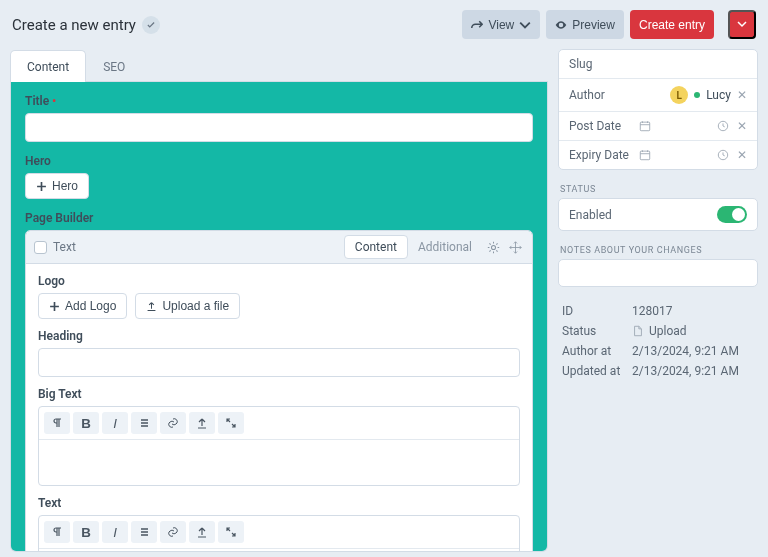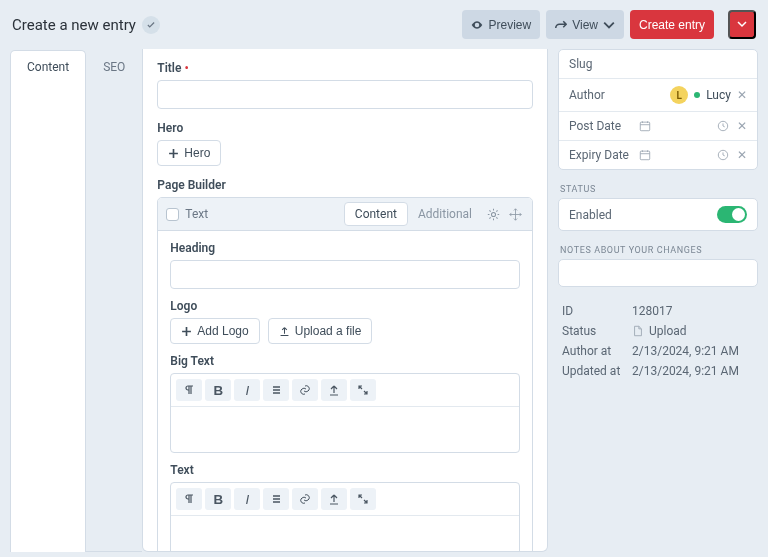--- a/index.html
+++ b/index.html
@@ -65,21 +65,21 @@
   .btn-group-split { display: flex; gap: 14px; }
   .container {
     display: flex;
     gap: 10px;
     padding: 0 10px 10px 10px;
     height: calc(100% - 44px);
   }
   .main {
     flex: 1;
     display: flex;
-    flex-direction: row;
+    flex-direction: column;
     min-width: 0;
   }
   .tabs {
     display: flex;
     border-bottom: 1px solid #d3dce6;
   }
   .tab {
     padding: 9px 16px 8px;
     font-size: 12px;
     color: #6b7785;
@@ -90,21 +90,21 @@
     position: relative;
     top: 1px;
   }
   .tab.active {
     background: #fff;
     color: #3f4d5a;
     border-color: #d3dce6;
   }
   .panel {
     flex: 1;
-    background: #ffffff;
+    background: #14b8a6;
     border: 1px solid #d3dce6;
     border-top: none;
     border-radius: 0 0 6px 6px;
     padding: 12px 14px;
     overflow-y: auto;
   }
   .field { margin-bottom: 12px; }
   .field-label {
     font-size: 12px;
     font-weight: 600;
@@ -302,32 +302,32 @@
     <h1>Create a new entry</h1>
     <span class="check-badge">
       <svg viewBox="0 0 16 16">
           <path d="M3 8l3 3 7-7" stroke="#6b7785" stroke-width="2" fill="none"></path>
         </svg>
     </span>
   </div>
   <div class="top-actions">
     <button class="btn">
       <svg viewBox="0 0 16 16">
-          <path d="M8 3C4 3 1 8 1 8s3 5 7 5 7-5 7-5-3-5-7-5zm0 8a3 3 0 110-6 3 3 0 010 6z" fill="currentColor"></path>
-        </svg>
-      <span>Preview</span>
-    </button>
-    <button class="btn">
-      <svg viewBox="0 0 16 16">
           <path d="M11 3l4 4-4 4M15 7H6a5 5 0 00-5 5" stroke="currentColor" stroke-width="2" fill="none"></path>
         </svg>
       <span>View</span>
       <svg viewBox="0 0 10 10">
           <path d="M1 3l4 4 4-4" stroke="currentColor" stroke-width="1.5" fill="none"></path>
         </svg>
+    </button>
+    <button class="btn">
+      <svg viewBox="0 0 16 16">
+          <path d="M8 3C4 3 1 8 1 8s3 5 7 5 7-5 7-5-3-5-7-5zm0 8a3 3 0 110-6 3 3 0 010 6z" fill="currentColor"></path>
+        </svg>
+      <span>Preview</span>
     </button>
     <div class="btn-group-split">
       <button class="btn btn-primary">Create entry</button>
       <button class="btn-primary-caret">
         <svg viewBox="0 0 10 10" width="10" height="10">
             <path d="M1 3l4 4 4-4" stroke="#fff" stroke-width="1.5" fill="none"></path>
           </svg>
       </button>
     </div>
   </div>
@@ -373,41 +373,41 @@
             </span>
             <span class="mh-icon">
               <svg viewBox="0 0 16 16">
                   <path d="M8 1l2 2M8 1L6 3M8 15l2-2M8 15l-2-2M1 8l2-2M1 8l2 2M15 8l-2-2M15 8l-2 2M8 1v14M1 8h14" stroke="currentColor" stroke-width="1" fill="none"></path>
                 </svg>
             </span>
           </div>
         </div>
         <div class="matrix-body">
           <div class="sub-field">
-            <div class="sub-label">Heading</div>
-            <input class="text-input" style="">
-          </div>
-          <div class="sub-field">
             <div class="sub-label">Logo</div>
             <div class="btn-row">
               <button class="btn-light">
                 <svg viewBox="0 0 10 10">
                     <path d="M5 1v8M1 5h8" stroke="currentColor" stroke-width="1.5"></path>
                   </svg>
                 <span>Add Logo</span>
               </button>
               <button class="btn-light">
                 <svg viewBox="0 0 14 14">
                     <path d="M7 10V2M7 2L4 5M7 2l3 3M2 12h10" stroke="currentColor" stroke-width="1.3" fill="none"></path>
                   </svg>
                 <span>Upload a file</span>
               </button>
             </div>
           </div>
           <div class="sub-field">
+            <div class="sub-label">Heading</div>
+            <input class="text-input" style="">
+          </div>
+          <div class="sub-field">
             <div class="sub-label">Big Text</div>
             <div class="rte">
               <div class="rte-toolbar">
                 <button class="rte-btn">
                     <svg viewBox="0 0 12 12">
                       <path d="M5 2h5M8 2v8M6 2v8M5 2a2 2 0 100 4h1" stroke="currentColor" stroke-width="1.2" fill="none"></path>
                     </svg>
                   </button>
                 <button class="rte-btn">
                     <b>B</b>

